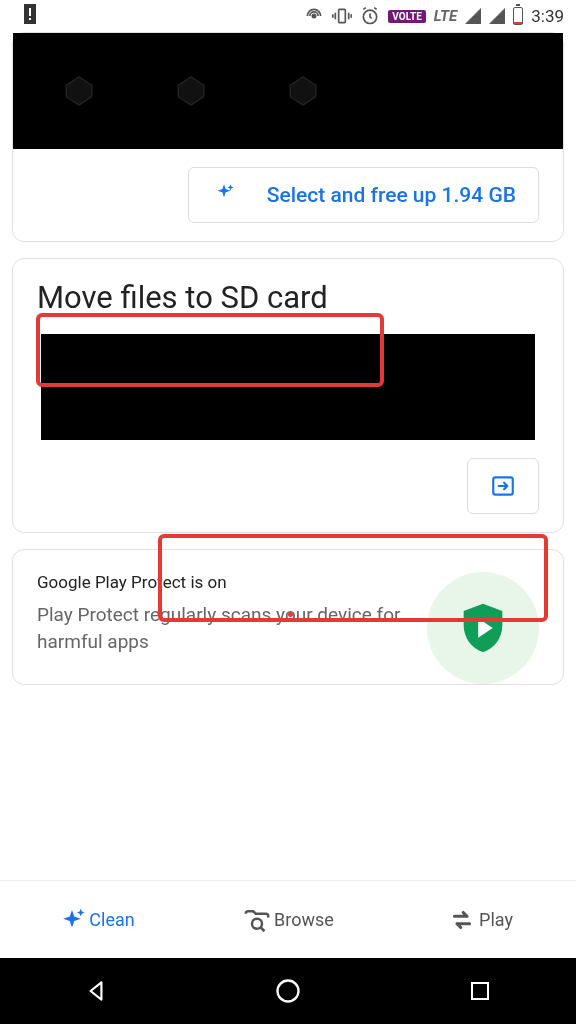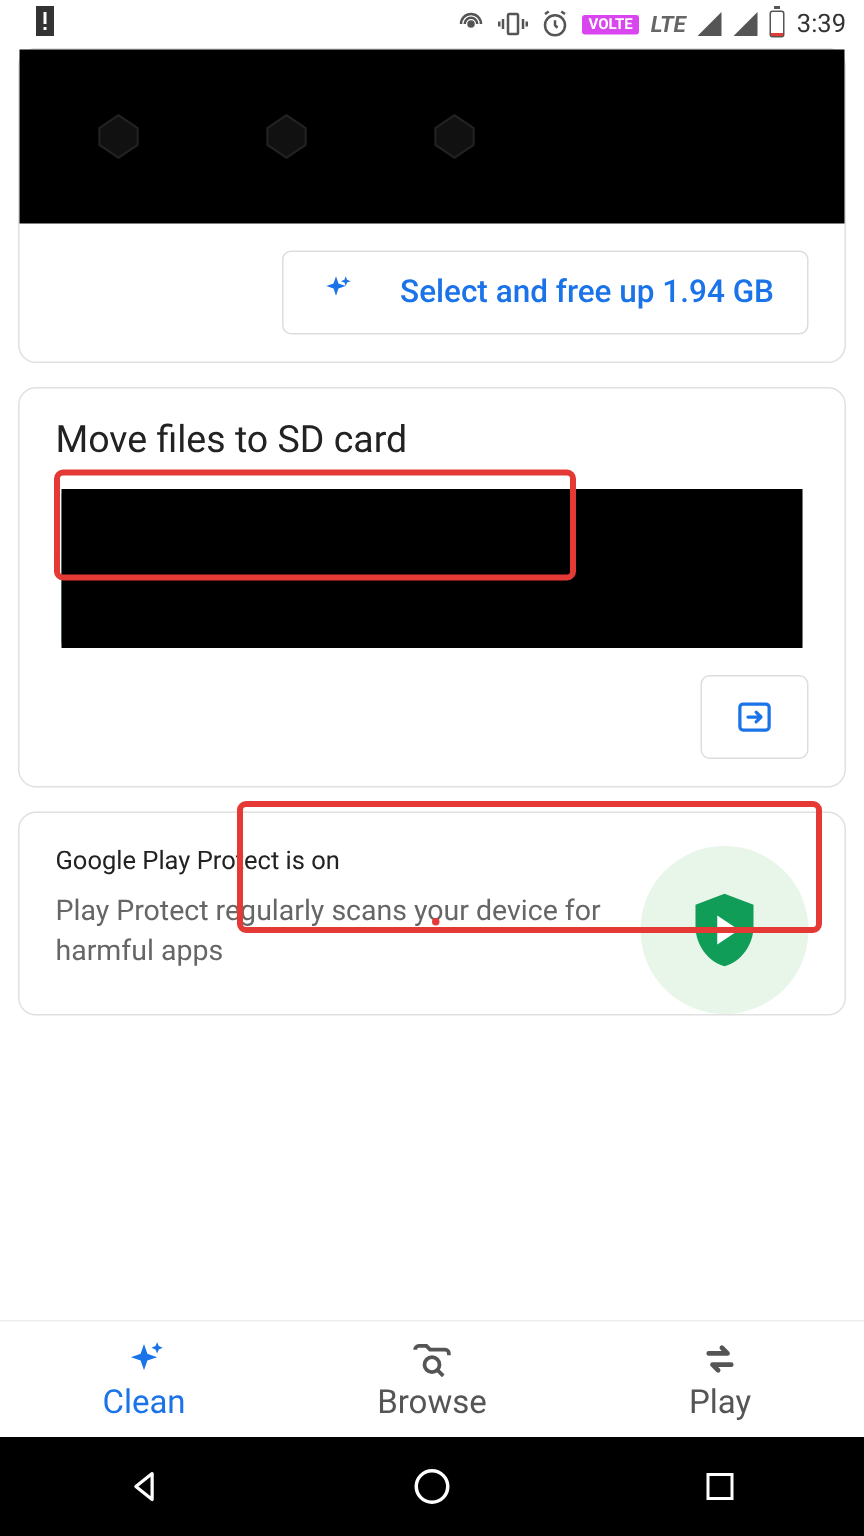--- a/index.html
+++ b/index.html
@@ -1,32 +1,32 @@
 <!DOCTYPE html>
 <html><head>
   <meta charset="utf-8">
   <style>
     * { margin: 0; padding: 0; box-sizing: border-box; font-family: Roboto, Arial, sans-serif; }
     body { width: 576px; height: 1024px; overflow: hidden; background: #fff; display: flex; flex-direction: column; }
     
     .status-bar { height: 32px; display: flex; align-items: center; justify-content: flex-end; padding: 0 12px; gap: 8px; font-size: 17px; color: #333; }
     .status-bar .left-icon { margin-right: auto; margin-left: 12px; }
     .status-icon { display: inline-flex; align-items: center; }
-    .volte-badge { background: #d946ef; color: #fff; font-size: 10px; padding: 1px 4px; font-weight: bold; border-radius: 2px; }
+    .volte-badge { background: #701a75; color: #fff; font-size: 10px; padding: 1px 4px; font-weight: bold; border-radius: 2px; }
     .lte { font-weight: bold; font-size: 15px; color: #666; font-style: italic; }
     .signal { width: 0; height: 0; border-style: solid; border-width: 0 0 16px 16px; border-color: transparent transparent #555 transparent; }
     .battery { width: 10px; height: 18px; border: 1.5px solid #555; border-radius: 2px; position: relative; }
     .battery::before { content: ''; position: absolute; top: -4px; left: 2px; width: 4px; height: 2px; background: #555; }
     .battery::after { content: ''; position: absolute; bottom: 0; left: 0; right: 0; height: 2px; background: #e53935; }
     
     .content { flex: 1; overflow-y: auto; background: #fff; padding: 0 12px; }
     
     .card { background: #fff; border: 1px solid #e0e0e0; border-radius: 12px; margin-bottom: 16px; padding-bottom: 18px; }
     .card1 { padding-top: 0; }
-    .card-header { font-size: 25px; color: #222; padding: 20px 24px 18px 24px; font-weight: 400; }
+    .card-header { font-size: 31px; color: #222; padding: 20px 24px 18px 24px; font-weight: 400; }
     
     .dark-grid { background: #000; height: 116px; border-radius: 0; margin: 0 28px 18px 28px; display: flex; align-items: center; gap: 60px; padding-left: 40px; }
     .dark-grid.first { margin: 0 0 18px 0; border-radius: 0; }
     .card1 .dark-grid { border-radius: 0; }
     .grid-slot { width: 52px; height: 52px; background: #000; display: flex; align-items: center; justify-content: center; }
     
     .thumb-row { display: flex; gap: 6px; margin: 0 28px 18px 28px; height: 106px; position: relative; }
     .thumb { flex: 1; background: #ccc; border-radius: 4px; }
     .thumb.green { background: linear-gradient(#7a9 40%, #395 60%); }
     .thumb.gray { background: #d5dce3; }
@@ -42,21 +42,21 @@
     
     .protect-card { padding: 22px 24px 0 24px; }
     .protect-row { display: flex; align-items: flex-start; gap: 18px; }
     .protect-text { flex: 1; }
     .protect-title { font-size: 17px; color: #222; margin-bottom: 10px; font-weight: 400; }
     .protect-sub { font-size: 19px; color: #666; line-height: 1.4; }
     .protect-shield-wrap { width: 112px; height: 112px; border-radius: 50%; background: #e8f5e9; display: flex; align-items: center; justify-content: center; flex-shrink: 0; }
     .protect-action { margin-top: 36px; display: flex; justify-content: flex-end; }
     
     .bottom-nav { height: 78px; display: flex; border-top: 1px solid #eee; }
-    .nav-item { flex: 1; display: flex; flex-direction: column; align-items: center; justify-content: center; gap: 2px; color: #555; font-size: 22px; cursor: pointer; }
+    .nav-item { flex: 1; display: flex; flex-direction: row; align-items: center; justify-content: center; gap: 2px; color: #555; font-size: 18px; cursor: pointer; }
     .nav-item.active { color: #1a73e8; }
     .nav-icon { height: 30px; display: flex; align-items: center; justify-content: center; }
     
     .system-nav { height: 66px; background: #000; display: flex; align-items: center; justify-content: space-around; }
     .sys-btn { width: 28px; height: 28px; display: flex; align-items: center; justify-content: center; }
     
     .content-rel { position: relative; }
   </style>
 </head>
 <body>

